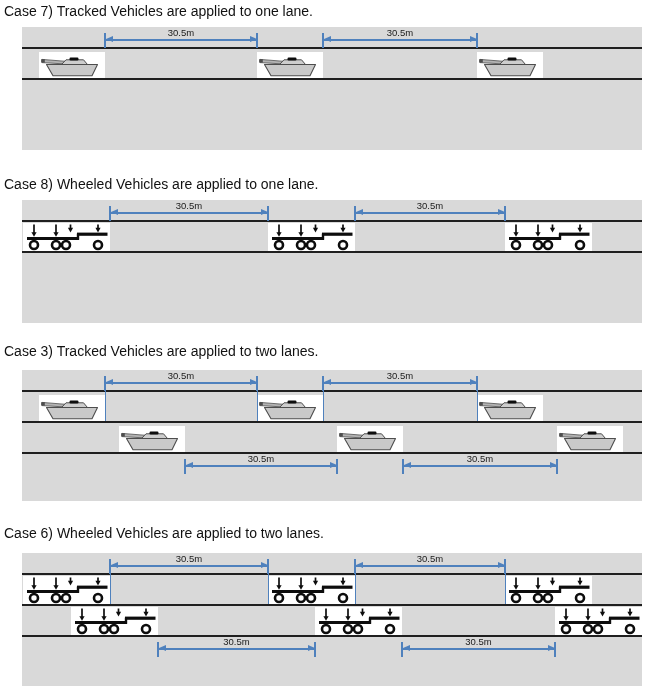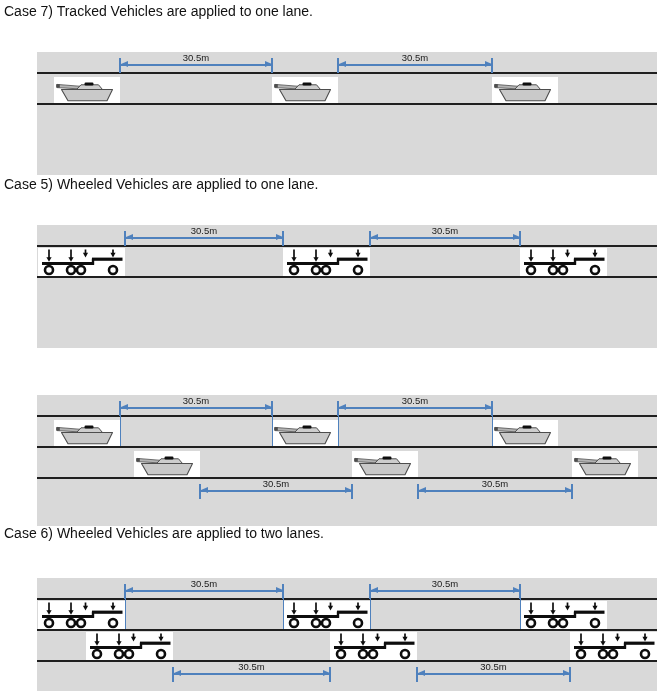--- a/index.html
+++ b/index.html
@@ -1,20 +1,20 @@
 <!DOCTYPE html>
 <html><head>
 <meta charset="utf-8">
 <style>
   * { box-sizing: border-box; }
   html,body { margin:0; padding:0; background:#ffffff; }
   body { font-family:"Liberation Sans", sans-serif; }
   #canvas { position:relative; width:660px; height:691px; background:#fff; overflow:hidden; }
   .case-title { position:absolute; left:4px; font-size:14px; color:#111; white-space:nowrap; }
-  .panel { position:absolute; left:37px; width:620px;margin-top:25px; }
+  .panel { position:absolute; left:22px; width:620px; }
   .lane-line { position:absolute; left:0; width:100%; height:2.4px; }
   .vbox { position:absolute; z-index:2; }
   .vbox svg { display:block; }
   .dim { position:absolute; height:26px; z-index:3; }
   .dim-line { position:absolute; left:1px; right:1px; top:12.4px; height:1.5px; }
   .tick { position:absolute; top:6px; width:1.2px; height:15px; }
   .tick-l { left:-0.6px; } .tick-r { right:-0.6px; }
   .ah { position:absolute; width:0; height:0; top:9.2px;
         border-top:3.6px solid transparent; border-bottom:3.6px solid transparent; }
   .ah-l { left:0.5px; border-right-width:7px; border-right-style:solid; }
@@ -72,21 +72,21 @@
       <div class="dim" style="left: 301px; top: 0px; width: 154px;">
         <span class="dim-label">30.5m</span>
         <div class="dim-line" style="background: rgb(79, 129, 189);"></div>
         <div class="tick tick-l" style="background: rgb(79, 129, 189);"></div>
         <div class="tick tick-r" style="background: rgb(79, 129, 189);"></div>
         <div class="ah ah-l" style="border-right-color: rgb(79, 129, 189);"></div>
         <div class="ah ah-r" style="border-left-color: rgb(79, 129, 189);"></div>
       </div>
     </div>
 
-  <div class="case-title" style="top:176px">Case 5) Wheeled Vehicles are applied to one lane.</div>
+  <div class="case-title" style="top:176px">Case 8) Wheeled Vehicles are applied to one lane.</div>
   <div class="panel" id="panel-1" style="top: 200px; height: 123px; background: rgb(217, 217, 217);">
       <div class="lane-line" style="top: 20px; background: rgb(31, 31, 31);"></div>
       <div class="lane-line" style="top: 50.8px; background: rgb(31, 31, 31);"></div>
       <div class="vbox" style="left: 1px; top: 22.8px; width: 87px; height: 28px; background: rgb(255, 255, 255);">
         <svg width="87" height="28" viewBox="0 0 87 28">
     <rect x="0" y="0" width="87" height="28" fill="#ffffff"></rect>
     <line x1="4" y1="15.5" x2="56" y2="15.5" stroke="#0d0d0d" stroke-width="3.2"></line>
     <line x1="55" y1="16.8" x2="55" y2="10.6" stroke="#0d0d0d" stroke-width="2.4"></line>
     <line x1="54" y1="11.2" x2="84.5" y2="11.2" stroke="#0d0d0d" stroke-width="3.2"></line>
     <circle cx="11" cy="22" r="4" fill="#fff" stroke="#0d0d0d" stroke-width="2.6"></circle>
@@ -154,20 +154,21 @@
       <div class="dim" style="left: 333px; top: 0px; width: 150px;">
         <span class="dim-label">30.5m</span>
         <div class="dim-line" style="background: rgb(79, 129, 189);"></div>
         <div class="tick tick-l" style="background: rgb(79, 129, 189);"></div>
         <div class="tick tick-r" style="background: rgb(79, 129, 189);"></div>
         <div class="ah ah-l" style="border-right-color: rgb(79, 129, 189);"></div>
         <div class="ah ah-r" style="border-left-color: rgb(79, 129, 189);"></div>
       </div>
     </div>
 
+  <div class="case-title" style="top:343px">Case 3) Tracked Vehicles are applied to two lanes.</div>
   <div class="panel" id="panel-2" style="top: 370px; height: 131px; background: rgb(217, 217, 217);">
       <div class="lane-line" style="top: 20px; background: rgb(31, 31, 31);"></div>
       <div class="lane-line" style="top: 50.8px; background: rgb(31, 31, 31);"></div>
       <div class="lane-line" style="top: 81.6px; background: rgb(31, 31, 31);"></div>
       <div class="vbox" style="left: 17px; top: 24.8px; width: 66px; height: 26px; background: rgb(255, 255, 255);">
         <svg width="66" height="26" viewBox="0 0 66 26">
     <rect x="0" y="0" width="66" height="26" fill="#ffffff"></rect>
     <polygon points="3,7.4 34,9.9 34,12.4 3,10.6" fill="#b3b3b3" stroke="#4d4d4d" stroke-width="0.8"></polygon>
     <rect x="2.2" y="7.2" width="3.6" height="3.4" fill="#4d4d4d"></rect>
     <path d="M22.5,12.5 L27,7.8 L44.5,7.8 L48.5,12.5 Z" fill="#cdcdcd" stroke="#4d4d4d" stroke-width="1" stroke-linejoin="round"></path>

